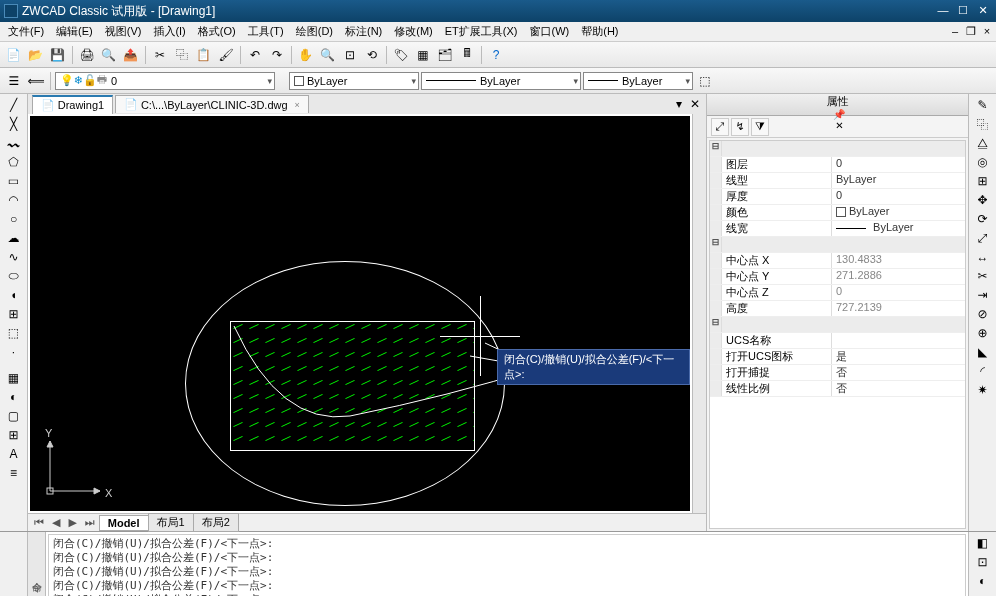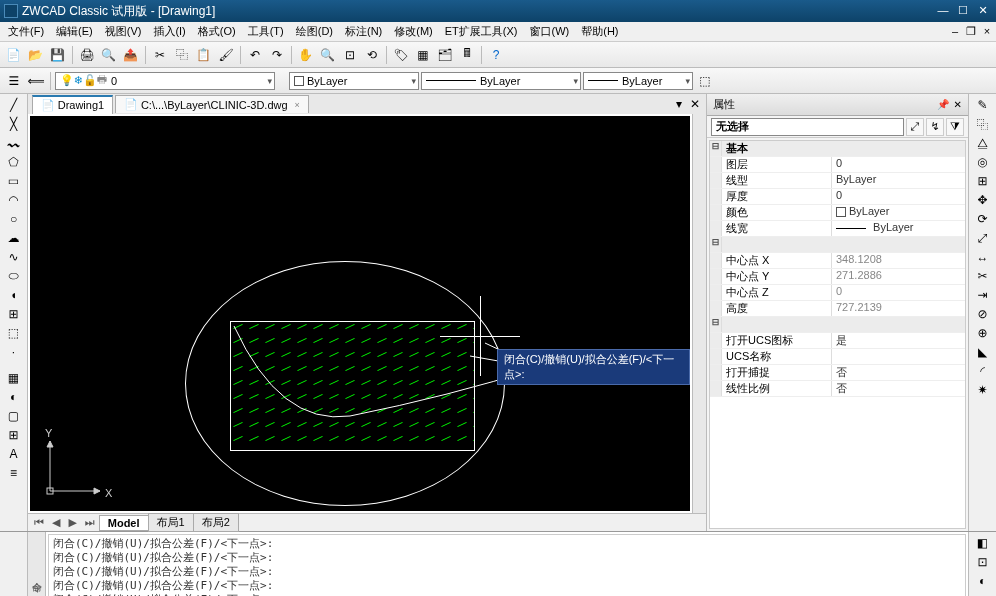--- a/index.html
+++ b/index.html
@@ -40,21 +40,21 @@
 .ucs { position:absolute; left:10px; bottom:10px; color:#ccc; font-size:10px; }
 .ucs svg{stroke:#ccc;fill:none;}
 .vscroll{width:14px;background:#e8e8e8;border-left:1px solid #bbb;}
 .layout-tabs { height:18px; background:#f0f0f0; border-top:1px solid #bbb; display:flex; align-items:center; padding:0 2px; font-size:10px; }
 .layout-tabs .nav{padding:0 4px;cursor:pointer;color:#555;}
 .layout-tabs .lt{padding:1px 8px;border:1px solid #aaa;background:#e8e8e8;cursor:pointer;margin-right:-1px;}
 .layout-tabs .lt.active{background:#fff;font-weight:bold;}
 .rtool{width:28px;background:#f0f0f0;border-left:1px solid #bbb;display:flex;flex-direction:column;align-items:center;padding-top:2px;gap:1px;}
 .rtool .tb-btn{width:20px;height:18px;}
 .props { width:262px; background:#f4f4f4; border-left:1px solid #bbb; display:flex; flex-direction:column; }
-.props-title { height:22px; background:linear-gradient(#f0f0f0,#dcdcdc); border-bottom:1px solid #aaa; display:flex; align-items:center; padding:0 6px; font-size:11px; }
+.props-title { height:22px; background:linear-gradient(#f0f0f0,#dcdcdc); border-bottom:1px solid #aaa; display:flex; align-items:center; padding:0 6px; font-size:11px;flex-direction:column; }
 .props-title .spacer{flex:1;}
 .props-title .pin{cursor:pointer;font-size:10px;margin-left:4px;}
 .props-sel { height:22px; display:flex; align-items:center; padding:2px 4px; gap:2px; border-bottom:1px solid #ccc; }
 .props-sel .combo{flex:1;border:1px solid #888;background:#fff;height:18px;padding:0 4px;display:flex;align-items:center;font-weight:bold;font-size:12px;}
 .props-sel .ib{width:18px;height:18px;border:1px solid #ccc;display:flex;align-items:center;justify-content:center;cursor:pointer;background:#f8f8f8;font-size:11px;}
 .props-grid{flex:1;overflow:auto;background:#fff;border:1px solid #ccc;margin:2px;}
 .prow{display:flex;height:16px;border-bottom:1px solid #eee;}
 .prow.cat{background:#ececec;font-weight:bold;}
 .prow .exp{width:12px;text-align:center;cursor:pointer;font-size:9px;color:#555;background:#ececec;border-right:1px solid #ddd;}
 .prow .key{width:110px;padding-left:4px;border-right:1px solid #ddd;overflow:hidden;white-space:nowrap;}
@@ -399,31 +399,27 @@
   </div>
 
   <div class="props">
     <div class="props-title">
       <span>属性</span>
       <span class="spacer"></span>
       <span class="pin">📌</span>
       <span class="pin">✕</span>
     </div>
     <div class="props-sel">
-      <div class="combo">
-        <span>无选择</span>
-      </div>
       <div class="ib">⤢</div>
       <div class="ib">↯</div>
       <div class="ib">⧩</div>
     </div>
     <div class="props-grid" id="propgrid">
         <div class="prow cat">
           <div class="exp">⊟</div>
-          <div class="key" style="flex:1;border:none;">基本</div>
         </div>
         <div class="prow">
           <div class="exp"></div>
           <div class="key">图层</div>
           <div class="val">0</div>
         </div>
         <div class="prow">
           <div class="exp"></div>
           <div class="key">线型</div>
           <div class="val">ByLayer</div>
@@ -443,21 +439,21 @@
           <div class="key">线宽</div>
           <div class="val"><span class="linetype-line" style="width:30px;"></span> ByLayer</div>
         </div>
         <div class="prow cat">
           <div class="exp">⊟</div>
           <div class="key" style="flex:1;border:none;margin-top:48px;">视图</div>
         </div>
         <div class="prow">
           <div class="exp"></div>
           <div class="key">中心点 X</div>
-          <div class="val ro">348.1208</div>
+          <div class="val ro">130.4833</div>
         </div>
         <div class="prow">
           <div class="exp"></div>
           <div class="key">中心点 Y</div>
           <div class="val ro">271.2886</div>
         </div>
         <div class="prow">
           <div class="exp"></div>
           <div class="key">中心点 Z</div>
           <div class="val ro">0</div>
@@ -465,27 +461,27 @@
         <div class="prow">
           <div class="exp"></div>
           <div class="key">高度</div>
           <div class="val ro">727.2139</div>
         </div>
         <div class="prow cat">
           <div class="exp">⊟</div>
         </div>
         <div class="prow">
           <div class="exp"></div>
+          <div class="key">UCS名称</div>
+          <div class="val ro"></div>
+        </div>
+        <div class="prow">
+          <div class="exp"></div>
           <div class="key">打开UCS图标</div>
           <div class="val">是</div>
-        </div>
-        <div class="prow">
-          <div class="exp"></div>
-          <div class="key">UCS名称</div>
-          <div class="val ro"></div>
         </div>
         <div class="prow">
           <div class="exp"></div>
           <div class="key">打开捕捉</div>
           <div class="val">否</div>
         </div>
         <div class="prow">
           <div class="exp"></div>
           <div class="key">线性比例</div>
           <div class="val">否</div>

